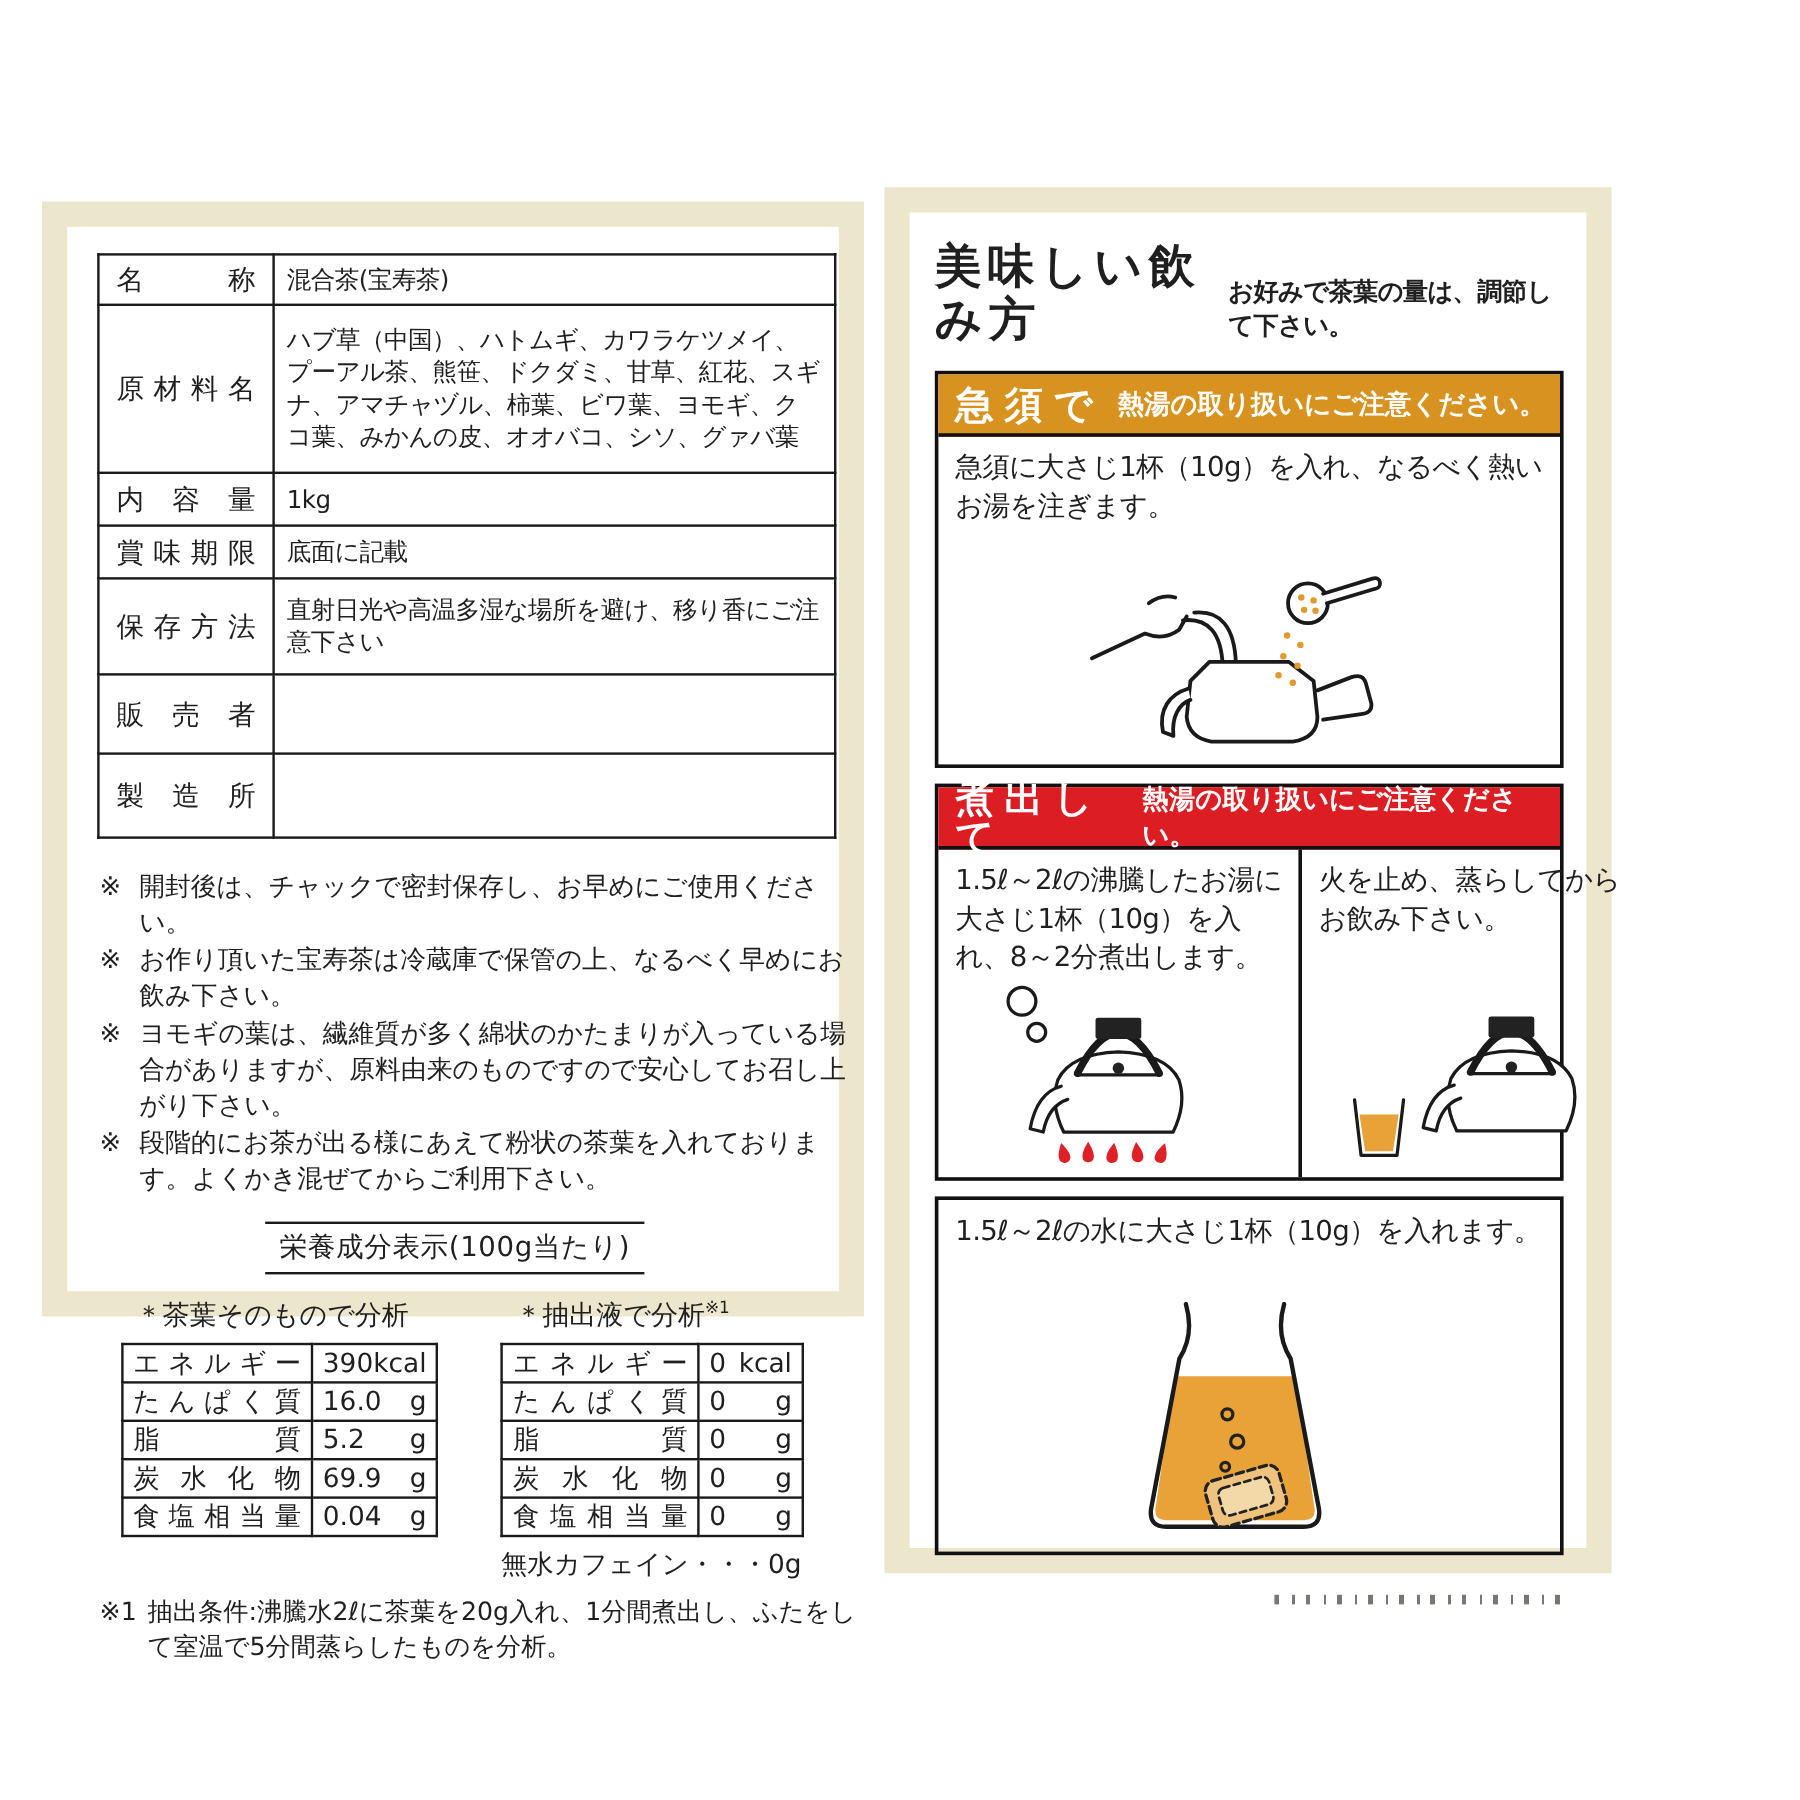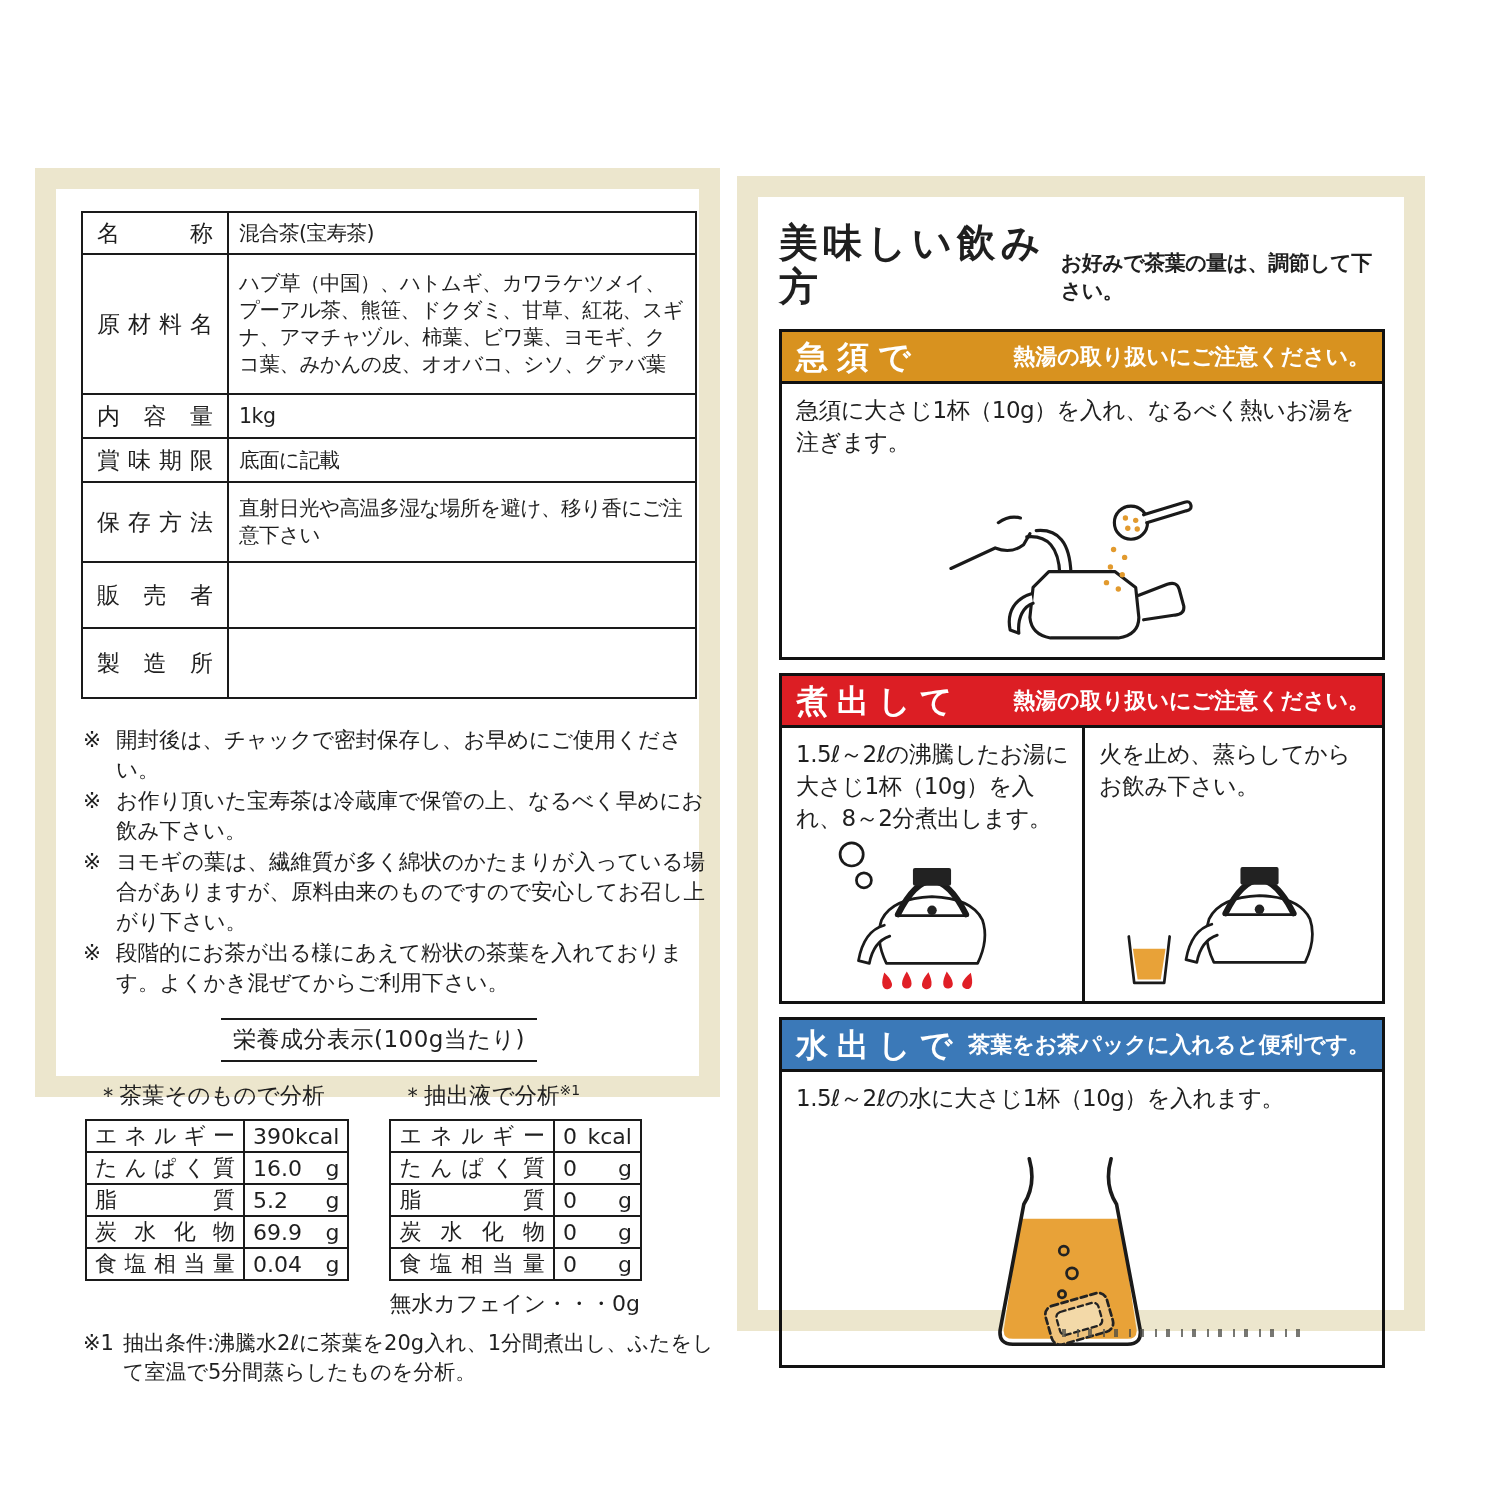--- a/index.html
+++ b/index.html
@@ -1,39 +1,39 @@
 <!DOCTYPE html>
 <html><head>
 <meta charset="utf-8">
 <style>
   html,body{margin:0;padding:0;background:#fff;}
   .canvas{position:relative;width:1500px;height:1500px;background:#ffffff;overflow:hidden;
           font-family:"DejaVu Sans","Liberation Sans",sans-serif;color:#1f1f1f;}
   .panel{position:absolute;background:#ece6cd;}
   .panel-inner{width:100%;height:100%;background:#ffffff;box-sizing:border-box;}
   .panel.left{left:35px;top:168px;width:685px;height:929px;padding:21px;box-sizing:border-box;}
-  .panel.right{left:737px;top:176px;width:688px;height:1155px;padding:21px;box-sizing:border-box;}
+  .panel.right{left:737px;top:156px;width:606px;height:1155px;padding:21px;box-sizing:border-box;}
   .panel.left .panel-inner{padding:22px 22px 10px 25px;}
   .panel.right .panel-inner{padding:18px 19px 10px 21px;}
 
   
   table.spec{border-collapse:collapse;width:616px;table-layout:fixed;}
   table.spec td{border:2.5px solid #1a1a1a;vertical-align:middle;padding:4px 10px;}
   table.spec td.lab{width:116px;font-size:23px;text-align:justify;text-align-last:justify;padding:4px 14px;}
   table.spec td.val{font-size:20.5px;line-height:27px;letter-spacing:-0.5px;}
   tr.rh1{height:42px;} tr.rh2{height:140px;} tr.rh3{height:44px;} tr.rh4{height:44px;}
   tr.rh5{height:80px;} tr.rh6{height:66px;} tr.rh7{height:70px;}
 
   .notes{margin:26px 0 0 2px;width:636px;}
   .note{position:relative;padding-left:33px;font-size:21.5px;line-height:30px;margin-bottom:1px;}
   .note .mk{position:absolute;left:0;top:0;}
 
   .nut-title{width:fit-content;margin:20px auto 12px auto;border-top:2.5px solid #1a1a1a;border-bottom:2.5px solid #1a1a1a;
              padding:4px 12px 5px 12px;font-size:23px;letter-spacing:0.5px;text-align:right;}
-  .nut-cols{display:flex;gap:40px;margin-left:4px;}
+  .nut-cols{display:flex;gap:52px;margin-left:20px;}
   .nut-col{display:flex;flex-direction:column;}
   .nut-head{font-size:22.5px;margin:6px 0 8px 12px;}
   .nut-head sup{font-size:14px;}
   table.nut{border-collapse:collapse;}
   table.nut td{border:2.5px solid #1a1a1a;height:29px;padding:0 8px;font-size:22px;}
   table.nut td.nl{width:140px;text-align:justify;text-align-last:justify;}
   table.nut td.nv{width:66px;}
   .nv-in{display:flex;justify-content:space-between;align-items:baseline;}
   .caffeine{font-size:22px;text-align:right;margin:8px 2px 0 0;}
   .footnote{position:relative;margin:10px 0 0 2px;font-size:21px;line-height:29px;padding-left:40px;width:600px;}
@@ -327,24 +327,20 @@
                 </g>
                 <path d="M14,152 L22,220 L66,220 L74,152" fill="#fff"></path>
                 <path d="M20,170 L27,215 L61,215 L68,170 Z" fill="#e8a238" stroke="none"></path>
               </svg>
             </div>
           </div>
         </div>
       </div>
 
       <div class="sect h3box">
-        <div class="band" style="background: rgb(59, 121, 184);">
-          <span class="bname">水出しで</span>
-          <span class="bnote">茶葉をお茶パックに入れると便利です。</span>
-        </div>
         <div class="cells">
           <div class="cell">
             <div class="ctext">1.5ℓ～2ℓの水に大さじ1杯（10g）を入れます。</div>
             <div class="cart">
               <svg width="230" height="200" viewBox="0 0 240 220" fill="none" stroke="#1a1a1a" stroke-width="4" stroke-linecap="round" stroke-linejoin="round">
                 <path d="M52,68 L34,190 Q33,200 44,200 L170,200 Q181,200 180,190 L162,68 Z" fill="#e8a238" stroke="none"></path>
                 <path d="M62,2 Q70,30 56,52 L30,190 Q28,206 44,206 L170,206 Q186,206 184,190 L158,52 Q144,30 152,2"></path>
                 <g stroke="#222" stroke-width="3">
                   <circle cx="100" cy="103" r="5" fill="#e8a238"></circle>
                   <circle cx="109" cy="128" r="6" fill="#e8a238"></circle>

